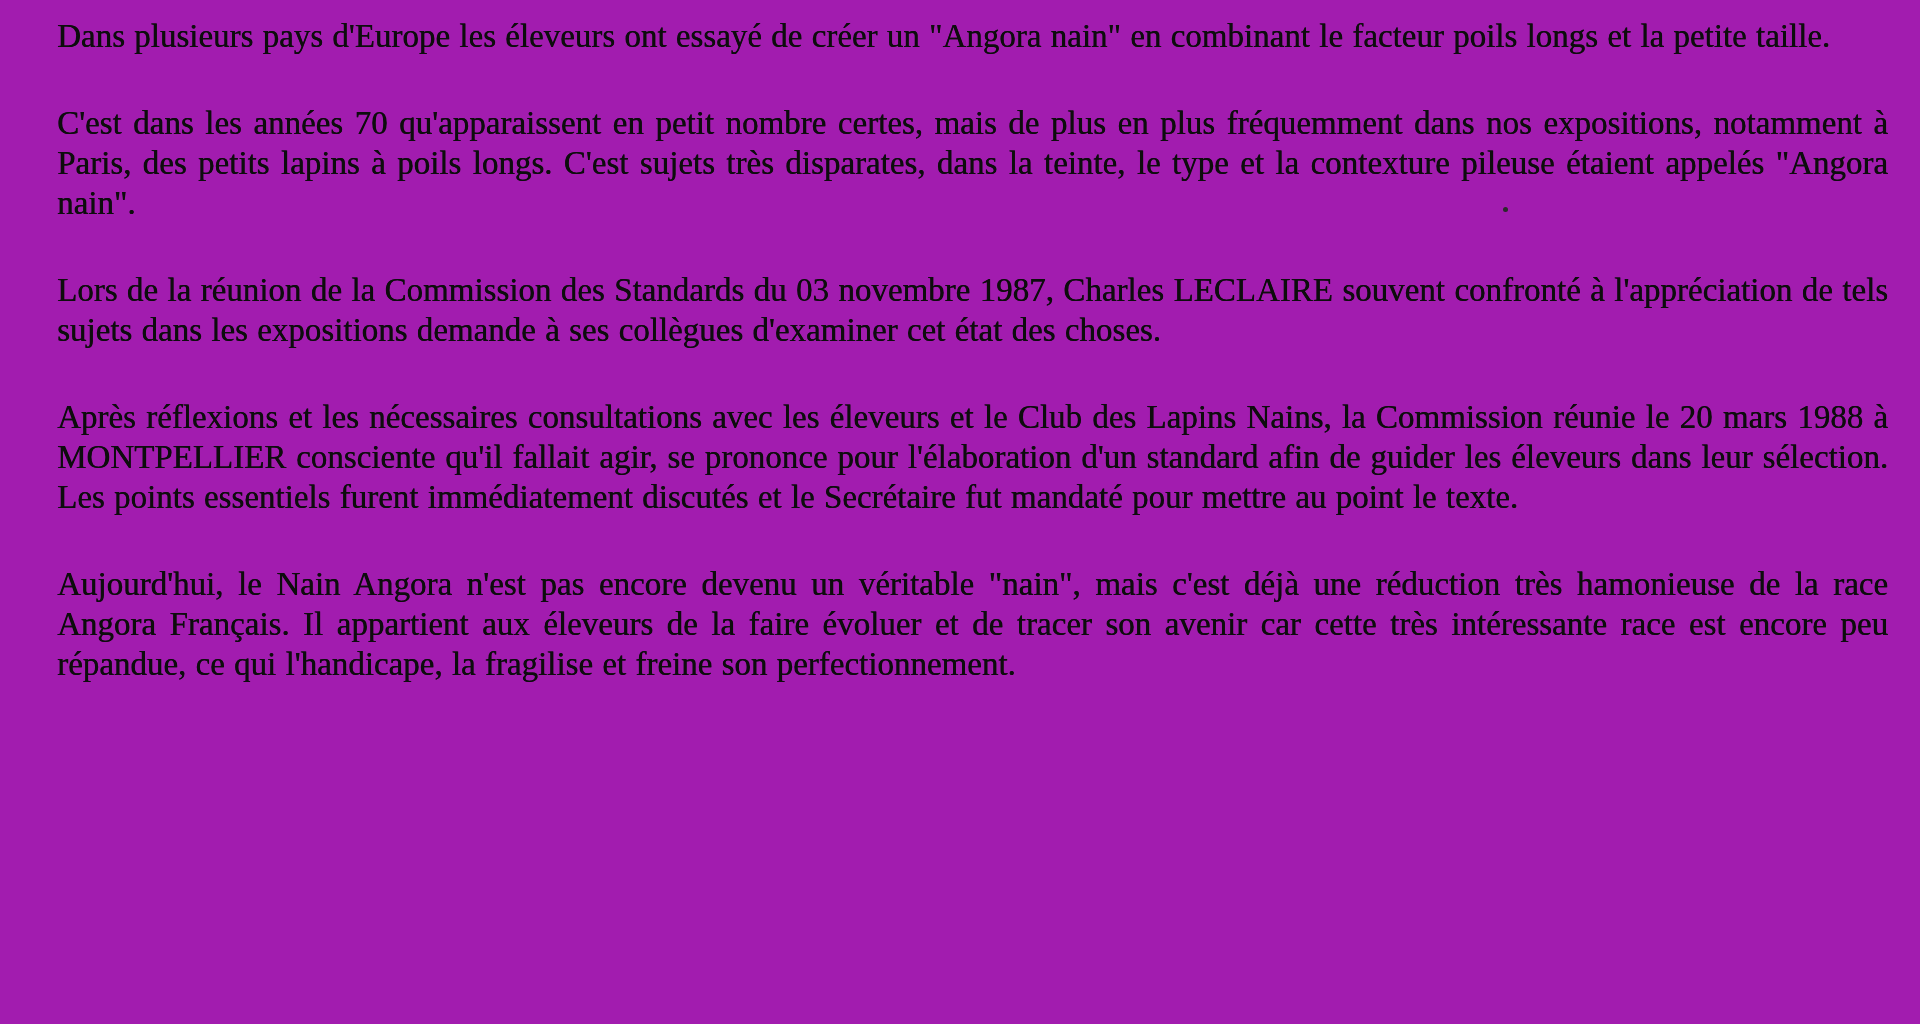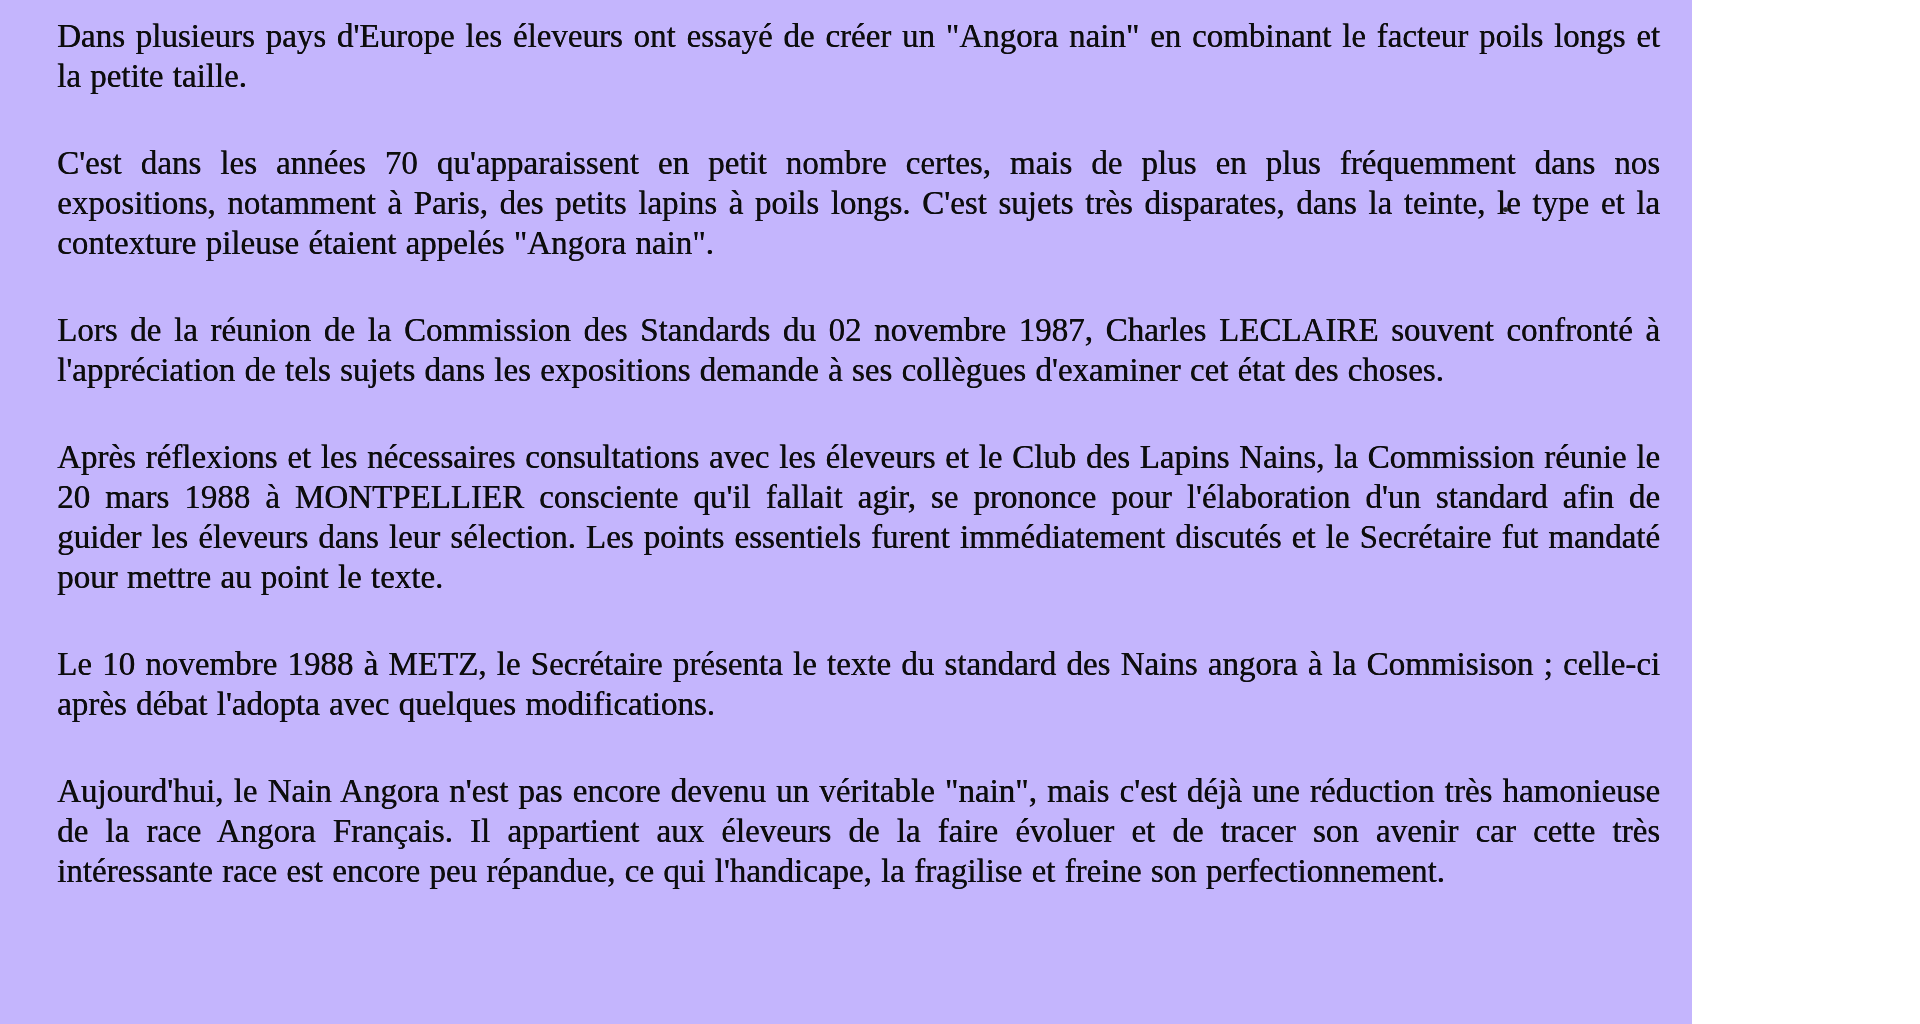--- a/index.html
+++ b/index.html
@@ -2,23 +2,23 @@
 <html><head>
 <meta charset="utf-8">
 <style>
   html, body {
     margin: 0;
     padding: 0;
     background: #ffffff;
   }
   .page {
     position: relative;
-    width: 1692px;
+    width: 1920px;
     height: 1024px;
-    background: #c4b5fd;
+    background: #a21caf;
     overflow: hidden;
     box-sizing: border-box;
     padding: 16px 32px 0 57px;
   }
   .doc-paragraph {
     margin: 0 0 47px 0;
     font-family: "Liberation Serif", "DejaVu Serif", serif;
     font-size: 33px;
     line-height: 40px;
     color: #0d0d0d;
@@ -39,22 +39,21 @@
   }
 </style>
 </head>
 <body>
 
 <div class="page">
   <p class="doc-paragraph">Dans plusieurs pays d'Europe les éleveurs ont essayé de créer un "Angora nain" en combinant le facteur poils longs et la petite taille.</p>
 
   <p class="doc-paragraph">C'est dans les années 70 qu'apparaissent en petit nombre certes, mais de plus en plus fréquemment dans nos expositions, notamment à Paris, des petits lapins à poils longs. C'est sujets très disparates, dans la teinte, le type et la contexture pileuse étaient appelés "Angora nain".</p>
 
-  <p class="doc-paragraph">Lors de la réunion de la Commission des Standards du 02 novembre 1987, Charles LECLAIRE souvent confronté à l'appréciation de tels sujets dans les expositions demande à ses collègues d'examiner cet état des choses.</p>
+  <p class="doc-paragraph">Lors de la réunion de la Commission des Standards du 03 novembre 1987, Charles LECLAIRE souvent confronté à l'appréciation de tels sujets dans les expositions demande à ses collègues d'examiner cet état des choses.</p>
 
   <p class="doc-paragraph">Après réflexions et les nécessaires consultations avec les éleveurs et le Club des Lapins Nains, la Commission réunie le 20 mars 1988 à MONTPELLIER consciente qu'il fallait agir, se prononce pour l'élaboration d'un standard afin de guider les éleveurs dans leur sélection. Les points essentiels furent immédiatement discutés et le Secrétaire fut mandaté pour mettre au point le texte.</p>
 
-  <p class="doc-paragraph">Le 10 novembre 1988 à METZ, le Secrétaire présenta le texte du standard des Nains angora à la Commisison ; celle-ci après débat l'adopta avec quelques modifications.</p>
 
   <p class="doc-paragraph">Aujourd'hui, le Nain Angora n'est pas encore devenu un véritable "nain", mais c'est déjà une réduction très hamonieuse de la race Angora Français. Il appartient aux éleveurs de la faire évoluer et de tracer son avenir car cette très intéressante race est encore peu répandue, ce qui l'handicape, la fragilise et freine son perfectionnement.</p>
 
   <span class="stray-dot"></span>
 </div>
 
 </body></html>

